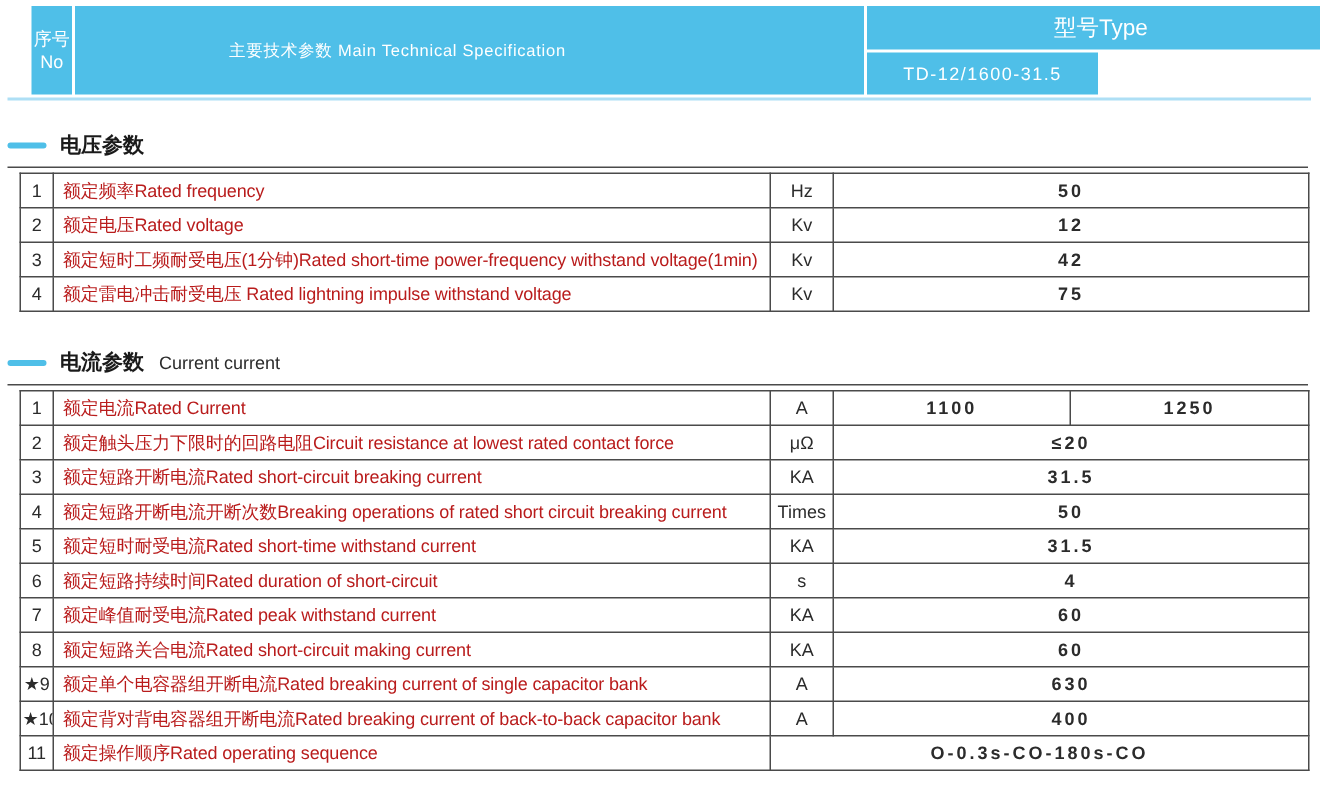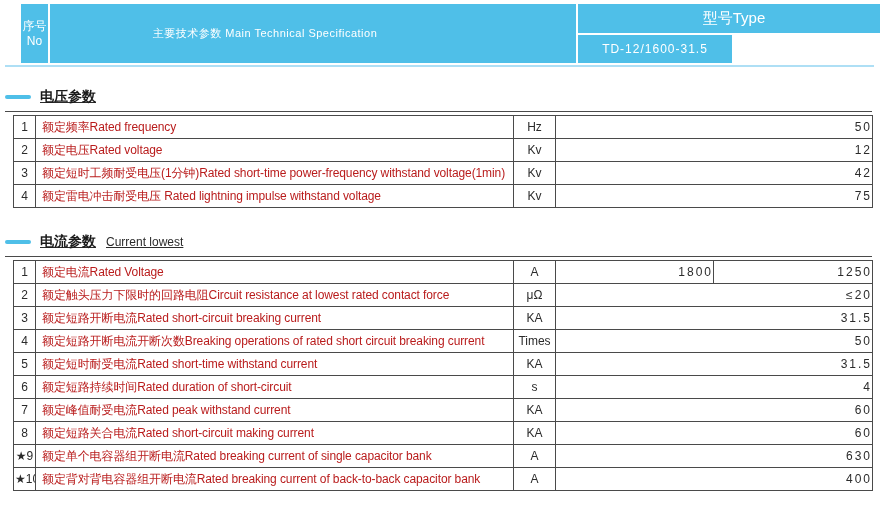--- a/index.html
+++ b/index.html
@@ -28,21 +28,21 @@
   .cell-title{ grid-column: 2; grid-row: 1 / 3; font-size: 11px; letter-spacing: 0.5px; padding-right: 96px; }
   .cell-type { grid-column: 3 / 5; grid-row: 1; font-size: 15px; }
   .cell-m1   { grid-column: 3; grid-row: 2; font-size: 12px; letter-spacing: 1px; }
   .cell-m2   { grid-column: 4; grid-row: 2; font-size: 13px; letter-spacing: 1px; }
   .header-strip { margin: 2px 0 0 5px; width: 869px; height: 2px; background: #AEDFF5; }
 
   
   .section { margin-left: 5px; width: 867px; }
   .sec-voltage { margin-top: 21px; }
   .sec-current { margin-top: 25px; }
-  .sec-head { display: flex; align-items: center; height: 17px; margin-bottom: 6px; text-decoration: underline; }
+  .sec-head { display: flex; align-items: center; height: 17px; margin-bottom: 6px; }
   .sec-dash { display: inline-block; width: 26px; height: 4px; border-radius: 2px; background: #4FBFE8; margin-right: 9px; flex: 0 0 auto; }
   .sec-zh { font-size: 14px; font-weight: bold; color: #1a1a1a; margin-right: 10px; white-space: nowrap; }
   .sec-en { font-size: 12px; color: #2b2b2b; white-space: nowrap; }
   .sec-rule { border-top: 1px solid #4a4a4a; width: 867px; }
 
   
   table.spec {
     border-collapse: collapse;
     table-layout: fixed;
     width: 859px;
@@ -52,21 +52,21 @@
     border: 1px solid #4a4a4a;
     height: 23px;
     font-size: 12px;
     vertical-align: middle;
     overflow: hidden;
     white-space: nowrap;
   }
   td.td-no   { text-align: center; font-size: 11px; padding: 0 1px; }
   td.td-desc { padding-left: 6px; font-size: 11.5px; letter-spacing: -0.1px; color: #b91c1c; }
   td.td-unit { text-align: center; font-size: 11.5px; margin-left: 26px; }
-  td.td-val  { text-align: right; font-size: 12px; letter-spacing: 2px; }
+  td.td-val  { text-align: center; font-size: 12px; letter-spacing: 2px; font-weight: bold; }
 </style>
 </head>
 <body>
 
 <div class="blue-header">
   <div class="hcell cell-no">
     <span>序号</span>
     <span>No</span>
   </div>
   <div class="hcell cell-title">主要技术参数  Main Technical Specification</div>
@@ -116,38 +116,38 @@
         <td class="td-val" colspan="2">75</td>
       </tr>
     </tbody>
   </table>
 </div>
 
 <div class="section sec-current">
   <div class="sec-head">
     <span class="sec-dash"></span>
     <span class="sec-zh">电流参数</span>
-    <span class="sec-en">Current lowest</span>
+    <span class="sec-en">Current current</span>
   </div>
   <div class="sec-rule"></div>
 
   <table class="spec">
     <colgroup>
         <col style="width:22px">
         <col style="width:478px">
         <col style="width:42px">
         <col style="width:158px">
         <col style="width:159px">
       </colgroup>
     <tbody>
       <tr>
         <td class="td-no">1</td>
-        <td class="td-desc">额定电流Rated Voltage</td>
+        <td class="td-desc">额定电流Rated Current</td>
         <td class="td-unit">A</td>
-        <td class="td-val">1800</td>
+        <td class="td-val">1100</td>
         <td class="td-val">1250</td>
       </tr>
       <tr>
         <td class="td-no">2</td>
         <td class="td-desc">额定触头压力下限时的回路电阻Circuit resistance at lowest rated contact force</td>
         <td class="td-unit">μΩ</td>
         <td class="td-val" colspan="2">≤20</td>
       </tr>
       <tr>
         <td class="td-no">3</td>
@@ -190,15 +190,20 @@
         <td class="td-desc">额定单个电容器组开断电流Rated breaking current of single capacitor bank</td>
         <td class="td-unit">A</td>
         <td class="td-val" colspan="2">630</td>
       </tr>
       <tr>
         <td class="td-no">★10</td>
         <td class="td-desc">额定背对背电容器组开断电流Rated breaking current of back-to-back capacitor bank</td>
         <td class="td-unit">A</td>
         <td class="td-val" colspan="2">400</td>
       </tr>
+      <tr>
+        <td class="td-no">11</td>
+        <td class="td-desc">额定操作顺序Rated operating sequence</td>
+        <td class="td-val" colspan="3">O-0.3s-CO-180s-CO</td>
+      </tr>
     </tbody>
   </table>
 </div>
 
 </body></html>

